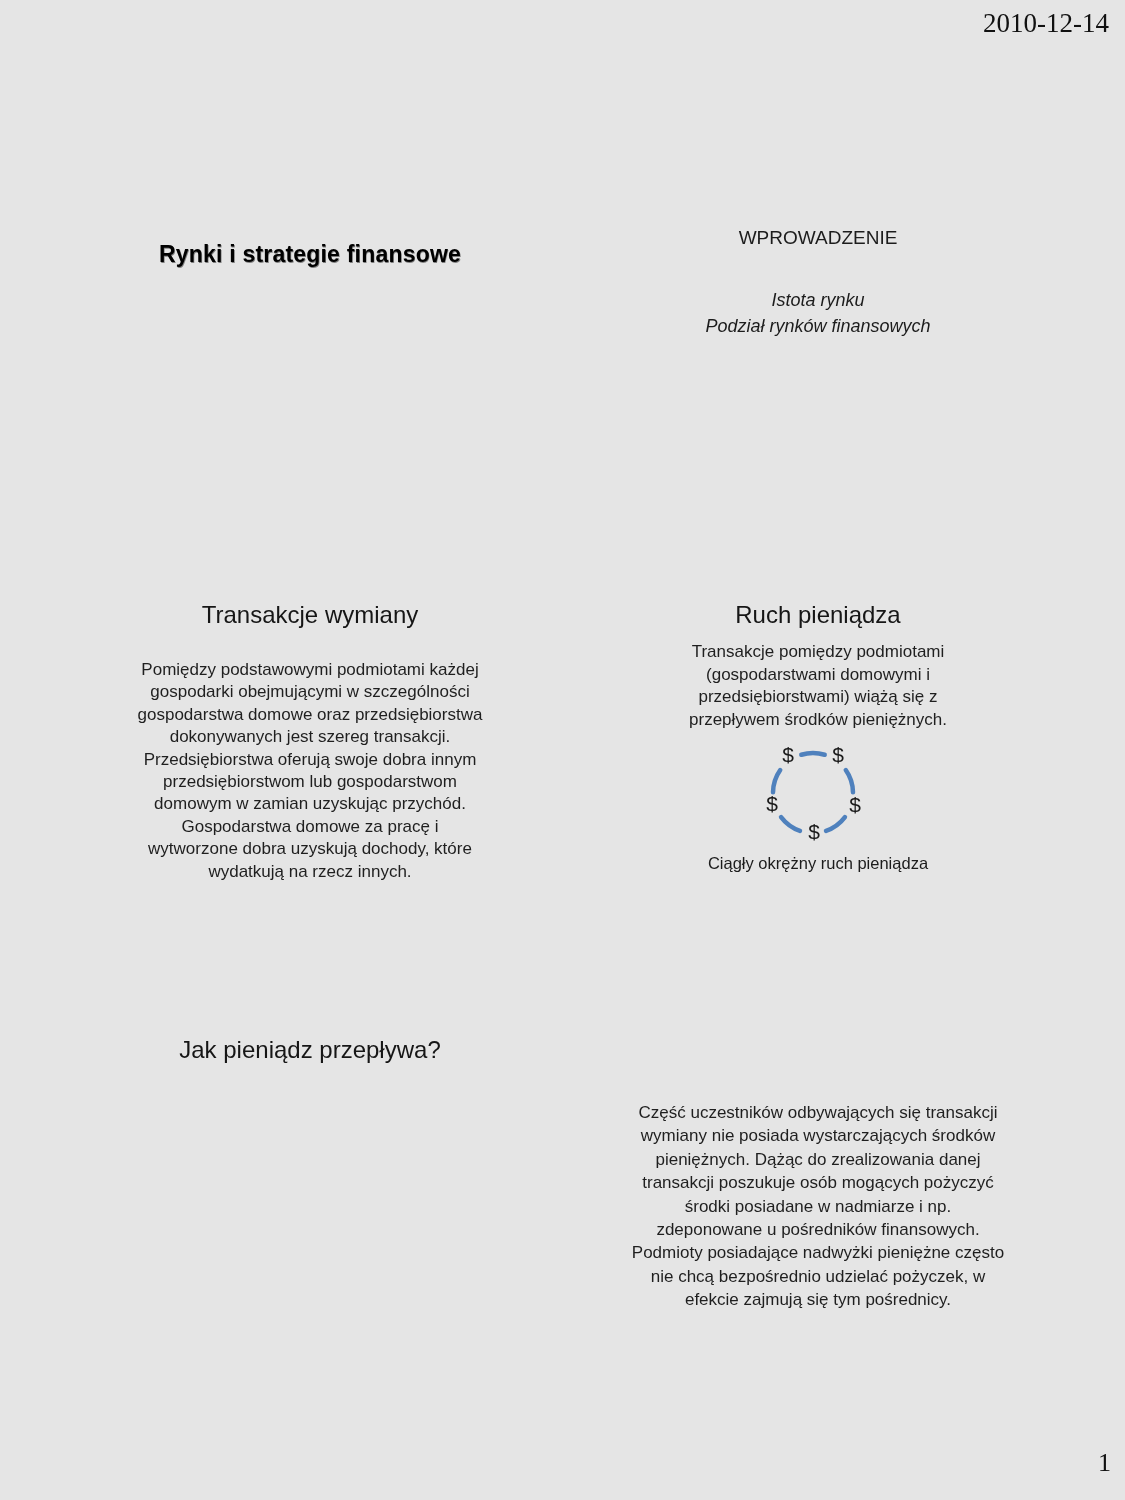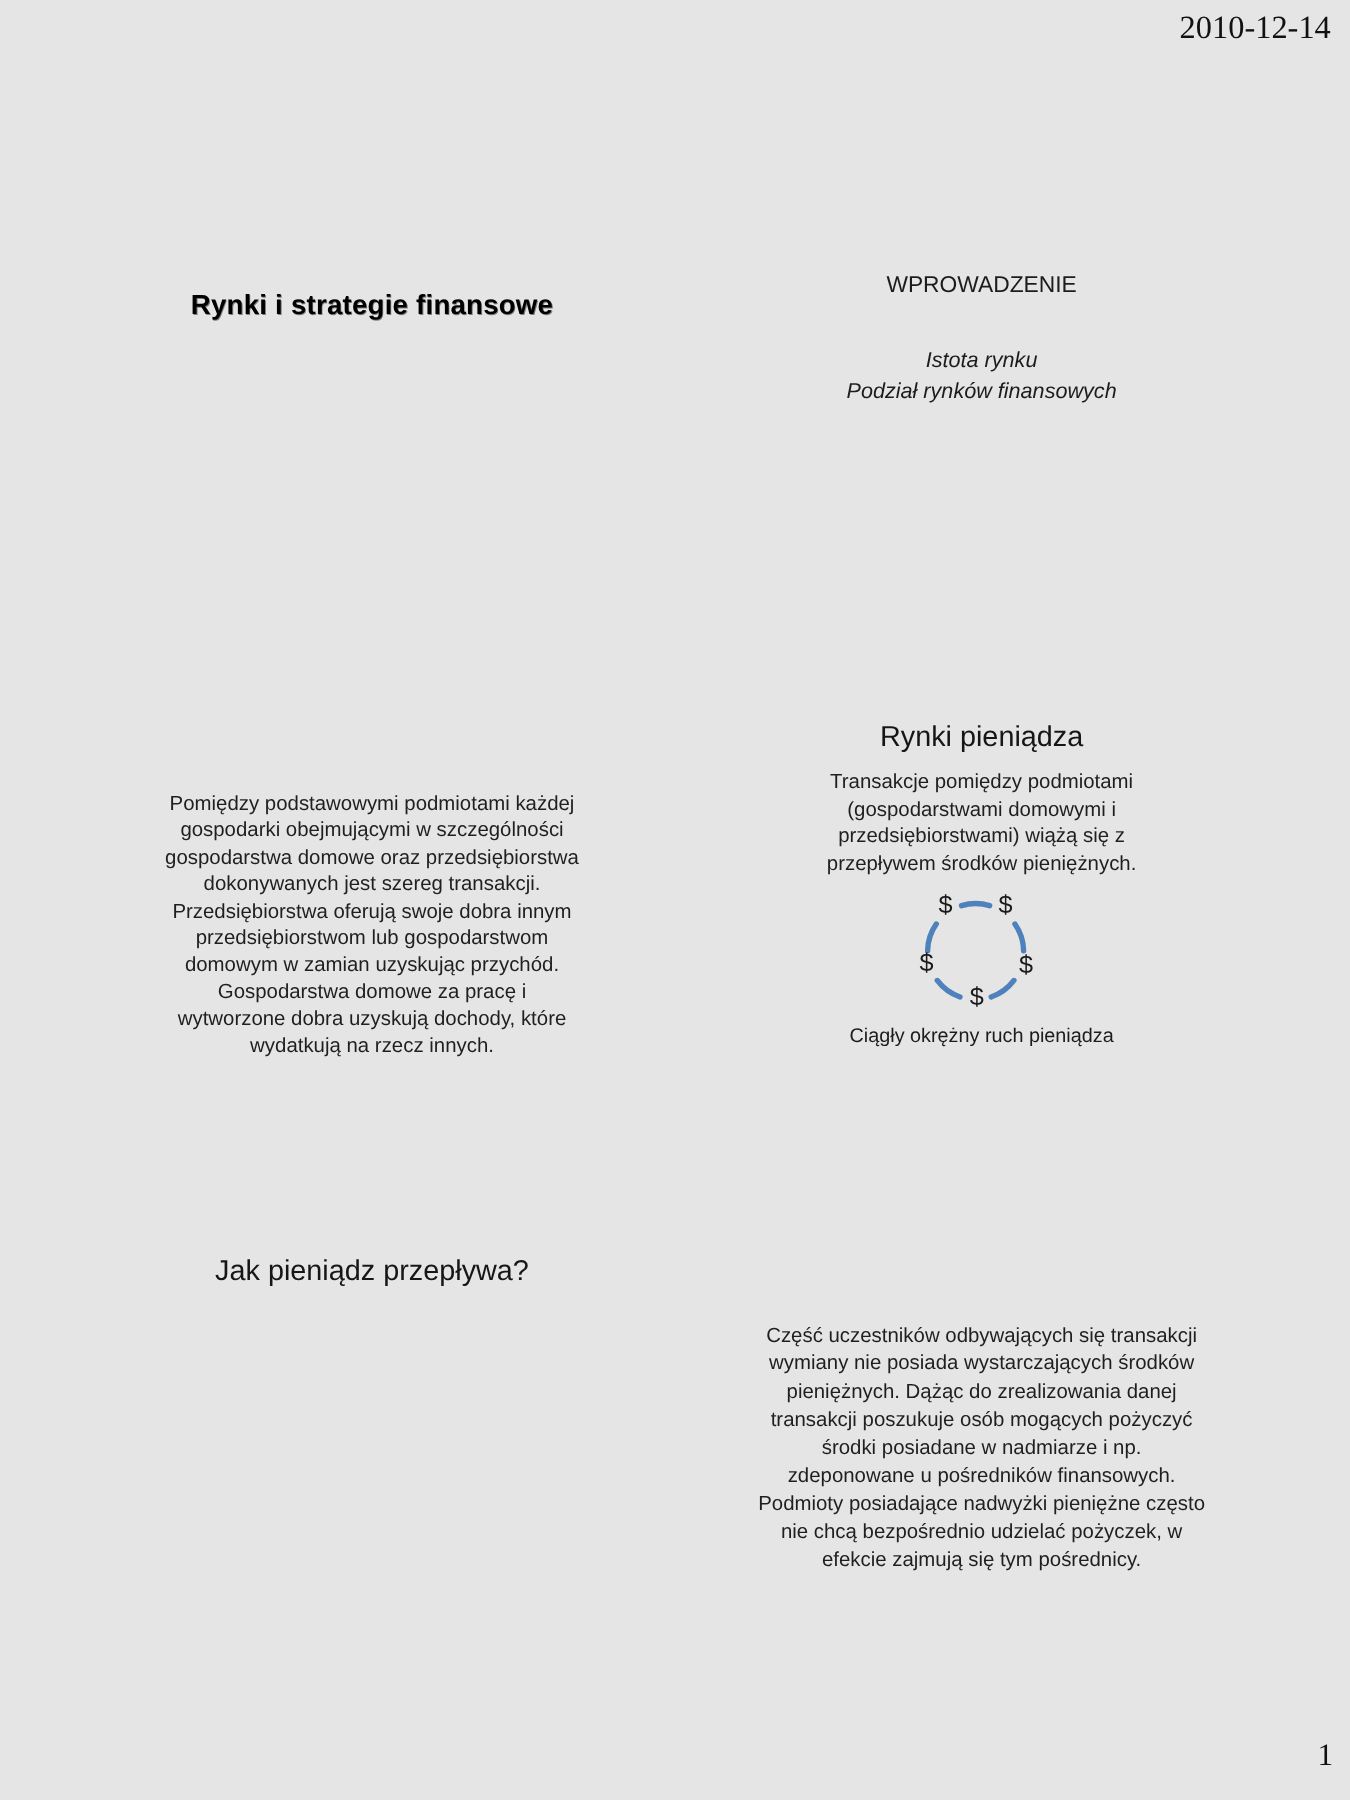--- a/index.html
+++ b/index.html
@@ -32,21 +32,21 @@
     text-shadow: 0.7px 0.7px 0 rgba(0,0,0,0.45);
     letter-spacing: 0.2px;
   }
 
   .intro-title { top: 227px; left: 598px; width: 440px; font-size: 19px; color: #1c1c1c; }
   .intro-items { top: 287px; left: 598px; width: 440px; font-size: 18px; line-height: 26px; color: #1c1c1c; font-style: italic; }
 
   .slide-title { font-size: 24px; color: #161616; }
   .ex-title { top: 601px; left: 90px;  width: 440px; }
   .mf-title { top: 601px; left: 598px; width: 440px; }
-  .fl-title { top: 1036px; left: 90px;  width: 440px; margin-top: 10px; }
+  .fl-title { top: 1036px; left: 90px;  width: 440px; }
   .sh-title { top: 1039px; left: 598px; width: 440px; }
 
   .slide-body { font-size: 17px; color: #1f1f1f; text-align: center; }
   .ex-body { top: 659px;  left: 90px;  width: 440px; line-height: 22.4px; }
   .mf-body { top: 641px;  left: 598px; width: 440px; line-height: 22.6px; }
   .fl-body { top: 1098px; left: 90px;  width: 440px; line-height: 23px; }
   .sh-body { top: 1101px; left: 598px; width: 440px; line-height: 23.4px; }
 
   .cycle-diagram { top: 740px; left: 748px; }
   .cycle-diagram text {
@@ -60,23 +60,24 @@
 
 <div class="page">
 
   <div class="abs date-label">2010-12-14</div>
 
   <div class="abs center main-title">Rynki i strategie finansowe</div>
 
   <div class="abs center intro-title">WPROWADZENIE</div>
   <div class="abs center intro-items">Istota rynku<br>Podział rynków finansowych</div>
 
+  <div class="abs center slide-title ex-title">Transakcje wymiany</div>
   <div class="abs center slide-body ex-body">Pomiędzy podstawowymi podmiotami każdej<br>gospodarki obejmującymi w szczególności<br>gospodarstwa domowe oraz przedsiębiorstwa<br>dokonywanych jest szereg transakcji.<br>Przedsiębiorstwa oferują swoje dobra innym<br>przedsiębiorstwom lub gospodarstwom<br>domowym w zamian uzyskując przychód.<br>Gospodarstwa domowe za pracę i<br>wytworzone dobra uzyskują dochody, które<br>wydatkują na rzecz innych.</div>
 
-  <div class="abs center slide-title mf-title">Rynki pieniądza</div>
+  <div class="abs center slide-title mf-title">Ruch pieniądza</div>
   <div class="abs center slide-body mf-body">Transakcje pomiędzy podmiotami<br>(gospodarstwami domowymi i<br>przedsiębiorstwami) wiążą się z<br>przepływem środków pieniężnych.</div>
 
   <svg class="abs cycle-diagram" width="130" height="112" viewBox="0 0 130 112">
     <g fill="none" stroke-width="4.5" stroke-linecap="round">
       <path d="M 76.70 14.75 A 40 40 0 0 0 53.30 14.75" stroke="#4f81bd"></path>
       <path d="M 32.23 30.06 A 40 40 0 0 0 25.01 52.30" stroke="#4f81bd"></path>
       <path d="M 33.06 77.07 A 40 40 0 0 0 51.98 90.82" stroke="#4f81bd"></path>
       <path d="M 78.02 90.82 A 40 40 0 0 0 96.94 77.07" stroke="#4f81bd"></path>
       <path d="M 104.99 52.30 A 40 40 0 0 0 97.77 30.06" stroke="#4f81bd"></path>
     </g>

